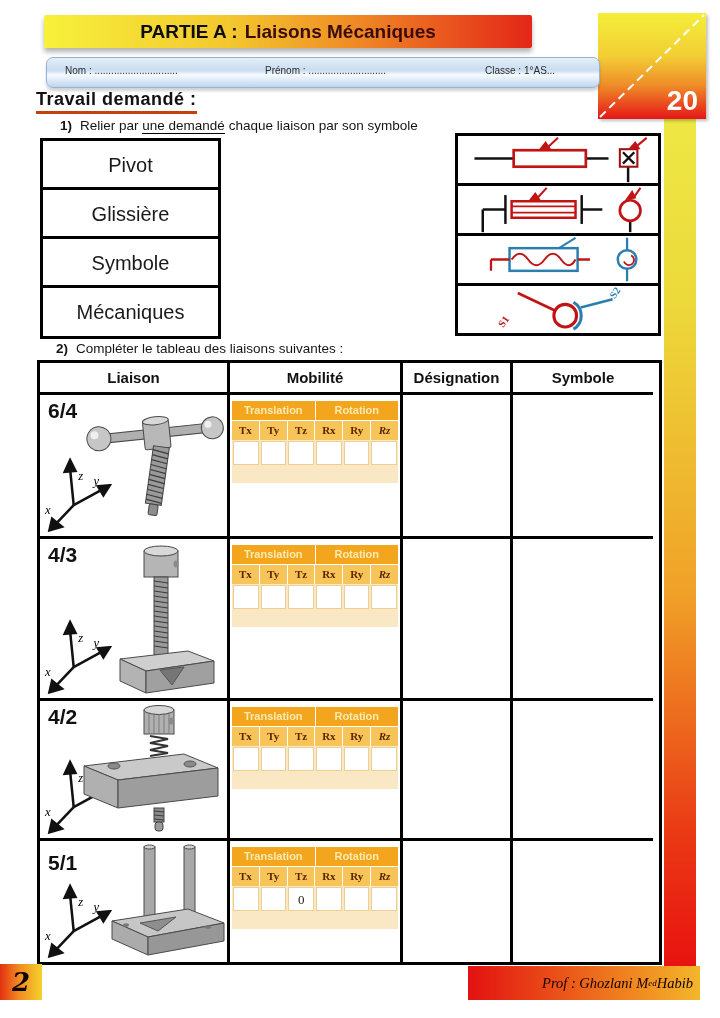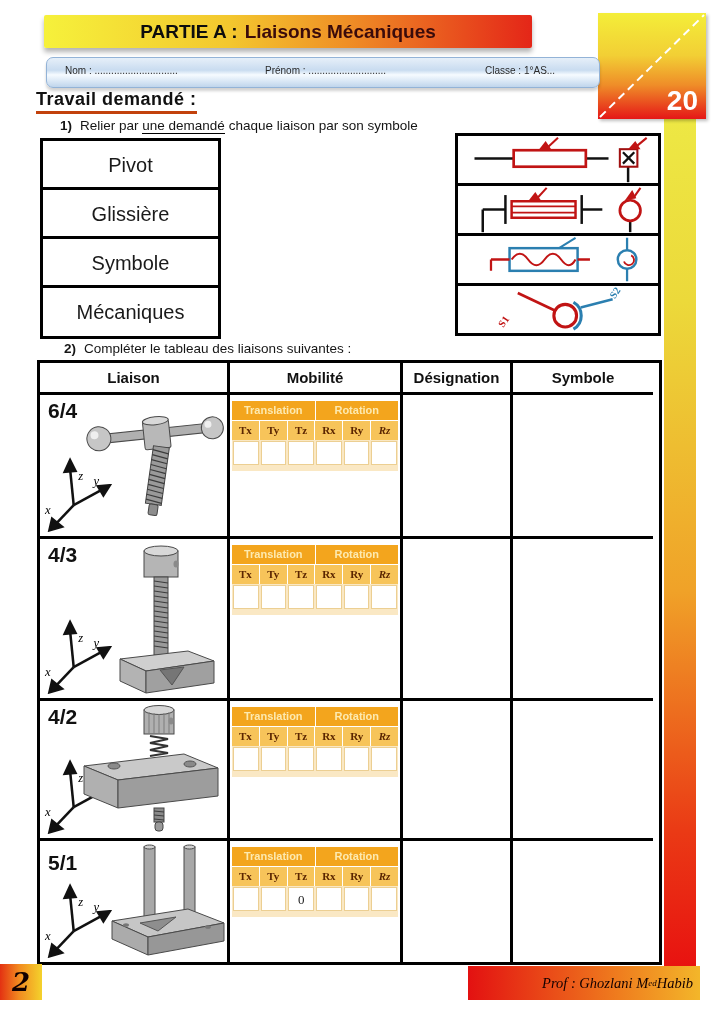--- a/index.html
+++ b/index.html
@@ -27,21 +27,21 @@
     border:1px solid #93b3d7;box-shadow:0 3px 3px rgba(0,0,0,.18);
     background:linear-gradient(180deg,#e6eff9 0%,#c9dcf0 42%,#f6fbff 58%,#bfd5ec 100%);
     font-size:10px;color:#2b2b2b;}
   .namebar span{position:absolute;top:7px;}
   .id-nom{left:18px;} .id-prenom{left:218px;} .id-classe{left:438px;}
 
   .travail{position:absolute;left:36px;top:89px;font-size:18px;font-weight:bold;
     border-bottom:3px solid #c2410c;padding-bottom:1px;letter-spacing:.5px;}
   .q{position:absolute;font-size:13.5px;color:#151515;}
   .q .qnum{font-weight:bold;margin-right:8px;}
-  .q1{left:60px;top:118px;} .q2{left:64px;top:341px;}
+  .q1{left:60px;top:118px;} .q2{left:56px;top:341px;}
   .u{border-bottom:1.5px solid #000;}
 
   
   .lbox{position:absolute;left:40px;width:175px;height:48px;border:3px solid #000;background:#fff;
     display:flex;align-items:center;justify-content:center;font-size:20px;color:#1a1a1a;}
   .sym-box{position:absolute;left:455px;top:133px;width:200px;height:197px;border:3px solid #000;
     background:#fff;display:flex;flex-direction:column;}
   .sym-row{flex:1;border-bottom:3px solid #000;position:relative;}
   .sym-row:last-child{border-bottom:none;}
   .sym-row svg{display:block;width:100%;height:100%;}
@@ -52,21 +52,21 @@
     grid-template-rows:32px 144px 162px 140px 121px;background:#fff;}
   .cell{border-right:3px solid #000;border-bottom:3px solid #000;box-sizing:border-box;
     position:relative;overflow:hidden;}
   .cell.lastcol{border-right:none;} .cell.lastrow{border-bottom:none;}
   .th{display:flex;align-items:center;justify-content:center;font-weight:bold;font-size:15px;}
   .rowlabel{position:absolute;left:8px;top:4px;font-weight:bold;font-size:21px;}
   .triad{position:absolute;left:4px;bottom:4px;width:72px;height:78px;}
   .part{position:absolute;}
 
   
-  .mobtable{position:absolute;left:2px;top:6px;width:166px;background:#fae8c4;padding-bottom:5px;}
+  .mobtable{position:absolute;left:2px;top:6px;width:166px;background:#fae8c4;padding-bottom:17px;}
   .mob-h{display:flex;background:#f3a51d;border-bottom:1px solid #fff;height:19px;}
   .mob-h span{flex:1;text-align:center;font-size:11px;font-weight:bold;color:#fdeab0;
     line-height:19px;border-right:1px solid #fff;}
   .mob-h span:last-child{border-right:none;}
   .mob-c{display:flex;background:#f7c45a;height:19px;}
   .mob-c span{flex:1;text-align:center;font-family:"Liberation Serif",serif;font-weight:bold;
     font-size:11px;color:#5a2500;line-height:19px;border-right:1px solid #fff;}
   .mob-c span:last-child{border-right:none;font-style:italic;}
   .mob-v{display:flex;height:26px;}
   .mob-v div{flex:1;background:#fff;border:1px solid #eccf92;margin:1px;

